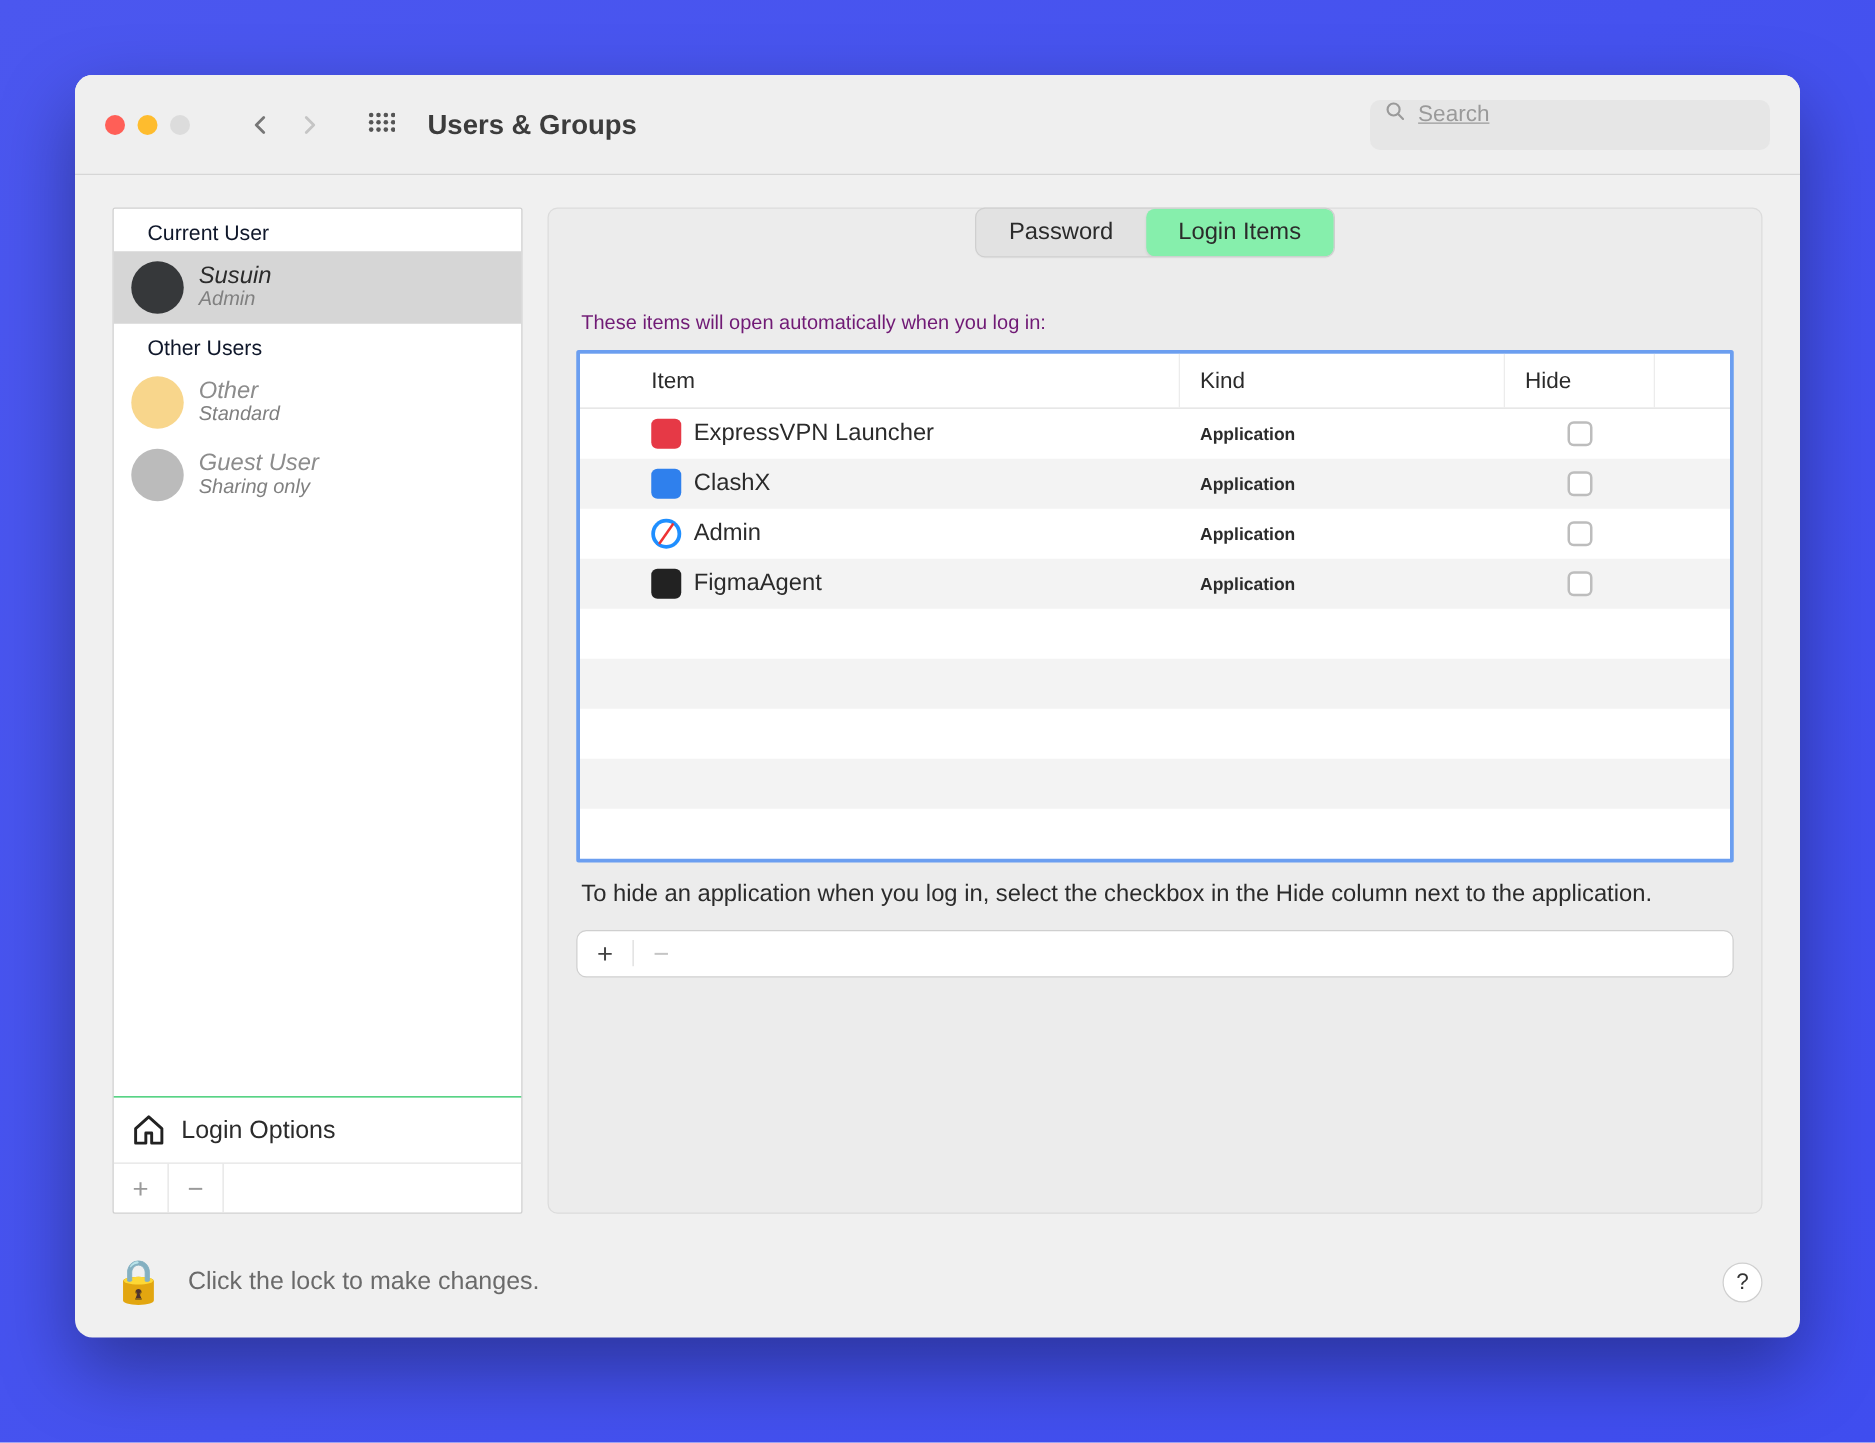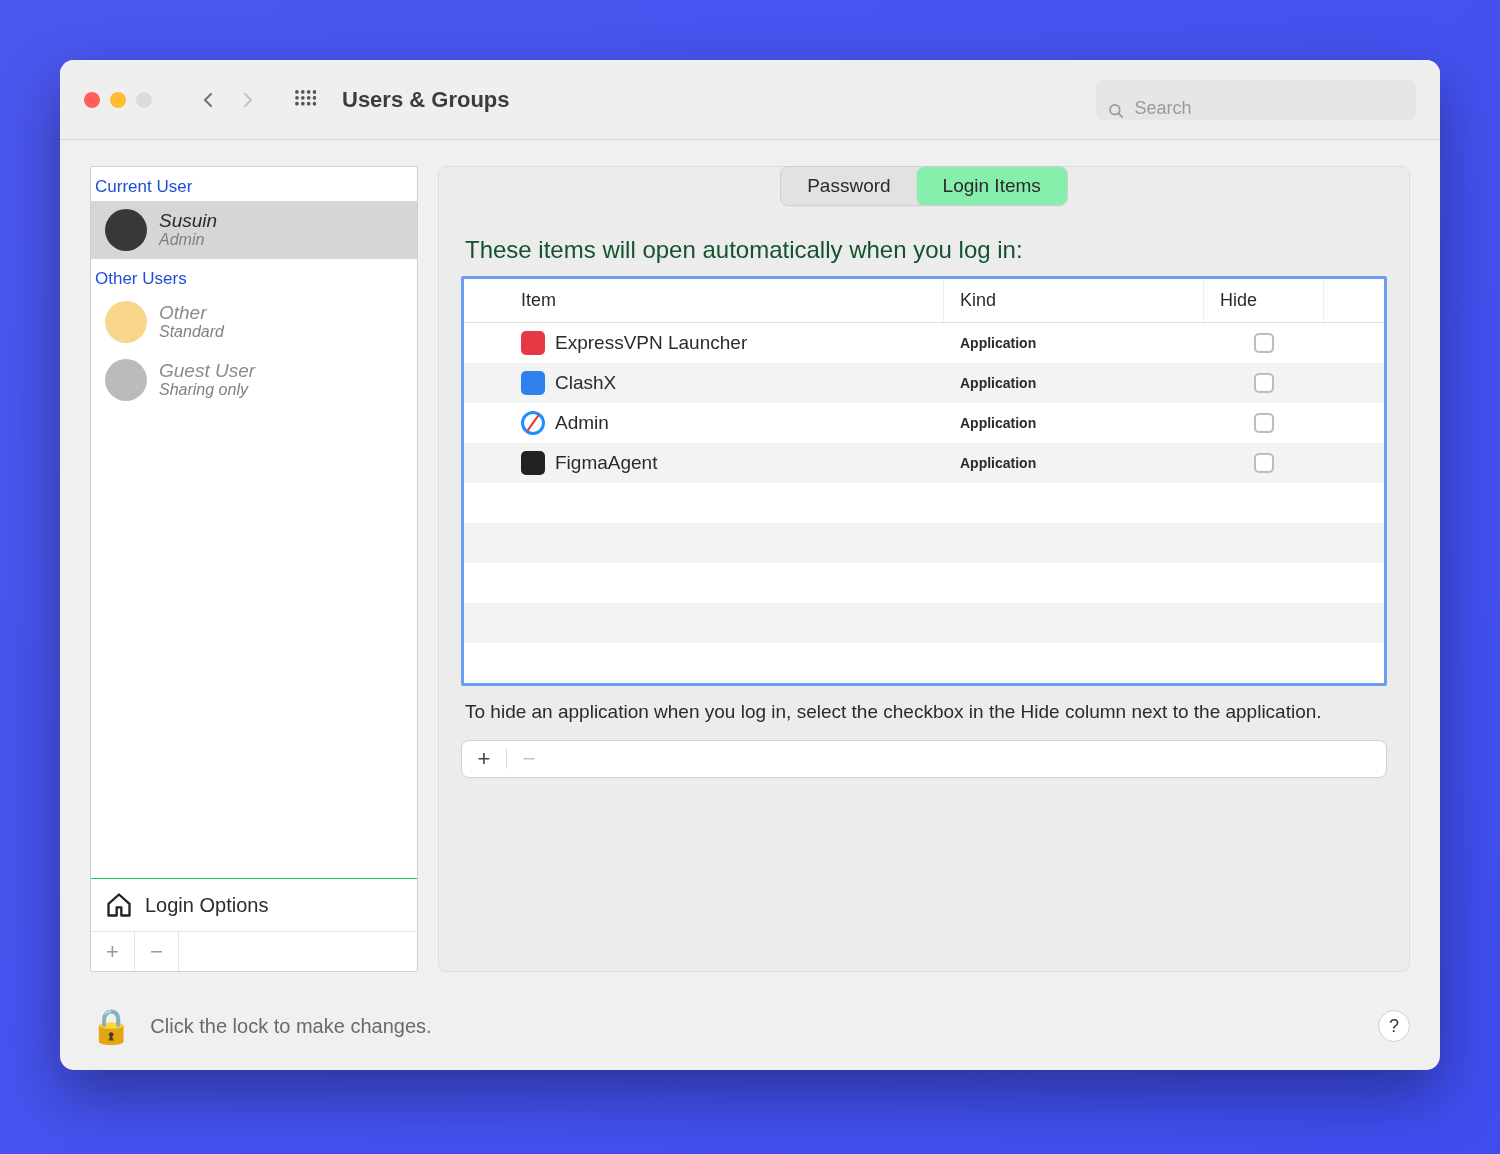--- a/index.html
+++ b/index.html
@@ -40,21 +40,21 @@
   .light.yellow { background: #febc2e; }
   .light.grey { background: #dcdcdc; }
   .nav-arrows { display: flex; gap: 8px; margin-right: 18px; }
   .nav-btn { width: 32px; height: 32px; display:flex; align-items:center; justify-content:center; color:#888; }
   .nav-btn.enabled { color:#666; }
   .grid-icon { width: 22px; height: 22px; display: inline-block; margin-right: 14px; }
   .title { font-size: 22px; font-weight: 600; color: #3c3c3c; }
   .spacer { flex: 1; }
   .search {
     width: 320px; height: 40px; background: #e6e6e6; border-radius: 8px;
-    display: flex; align-items: flex-end; padding: 0 12px; color: #9a9a9a;
+    display: flex; align-items: flex-start; padding: 0 12px; color: #9a9a9a; text-decoration: underline;
   }
   .search input {
     border: 0; background: transparent; font-size: 18px; color: #444;
     width: 100%; outline: none;
   }
   .search input::placeholder { color: #9a9a9a; }
 
   .body {
     flex: 1;
     display: flex;
@@ -64,21 +64,21 @@
 
   .sidebar {
     width: 328px;
     border: 1px solid #cfcfcf;
     background: #fff;
     display: flex;
     flex-direction: column;
     border-radius: 2px;
   }
   .section-label {
-    font-size: 17px; color: #1d4ed8; padding: 10px 4px 4px;
+    font-size: 17px; color: #0f172a; padding: 10px 27px 4px;
   }
   .user-row {
     display: flex; align-items: center; gap: 12px; padding: 8px 14px; font-style: italic;
   }
   .user-row.selected { background: #d6d6d6; }
   .avatar { width: 42px; height: 42px; border-radius: 50%; background: #bbb; flex-shrink:0; }
   .avatar.dark { background: #36383a; }
   .avatar.mimi { background: #f8d68c; }
   .user-name { font-size: 19px; color: #2b2b2b; line-height:1.1; }
   .user-role { font-size: 16px; color: #808080; }
@@ -116,21 +116,21 @@
     border-radius: 8px;
     overflow: hidden;
     box-shadow: 0 1px 0 rgba(0,0,0,0.02);
   }
   .segmented .seg {
     padding: 8px 26px; font-size: 19px; color: #2b2b2b;
   }
   .segmented .seg.active { background: #86efac; border-radius: 7px; box-shadow: 0 1px 2px rgba(0,0,0,0.08); }
 
   .intro {
-    font-size: 24px; color: #14532d; margin: 30px 4px 12px;
+    font-size: 16px; color: #701a75; margin: 44px 4px 12px;
   }
 
   .table-wrap {
     border: 3px solid #6b9ef0;
     background: #fff;
     border-radius: 2px;
     height: 410px;
     overflow: hidden;
     display:flex; flex-direction:column;
   }

